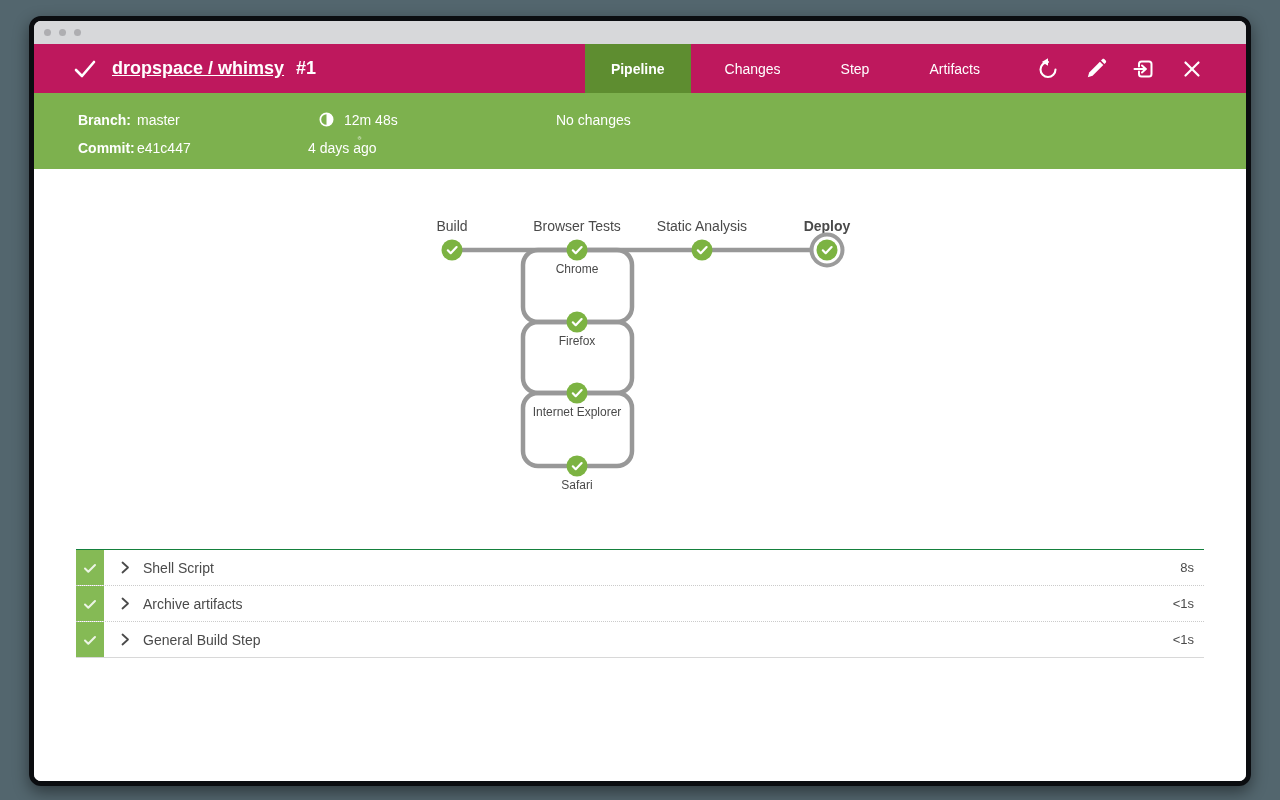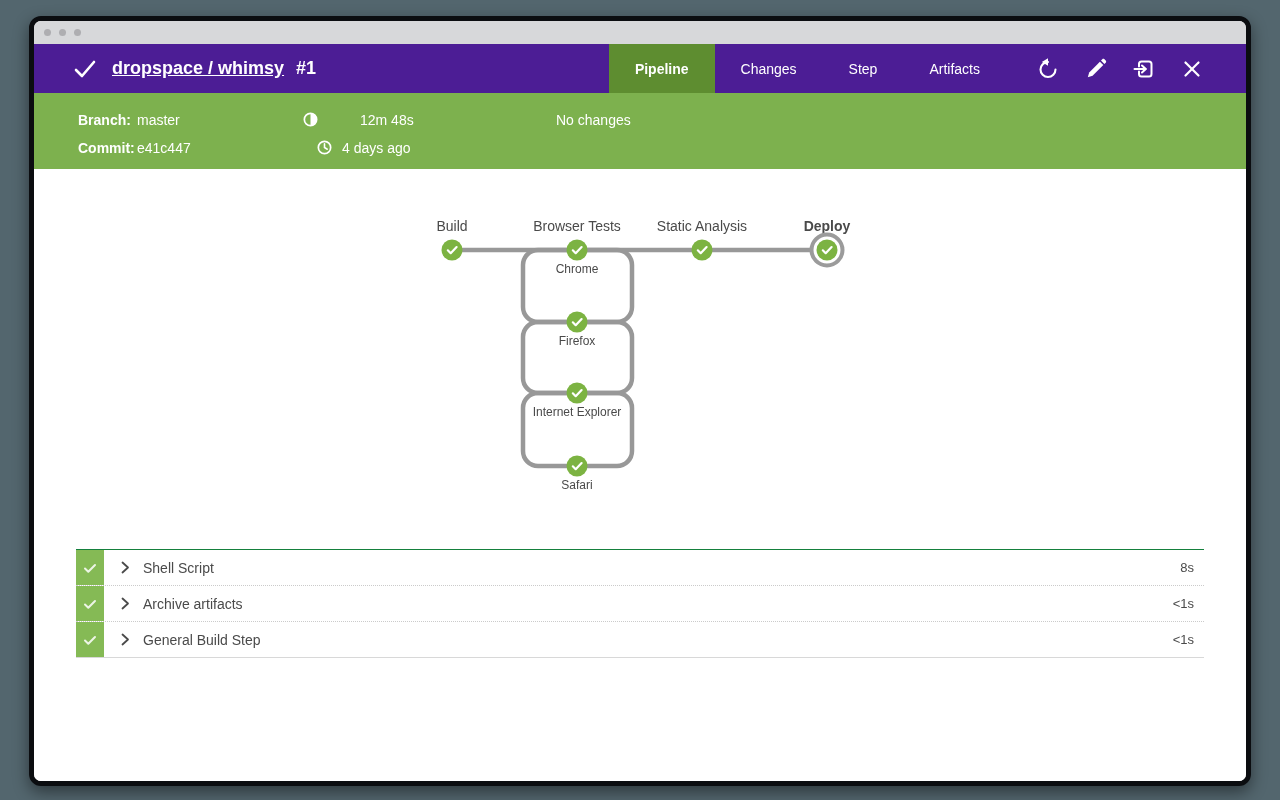--- a/index.html
+++ b/index.html
@@ -20,28 +20,28 @@
   }
   
   .titlebar {
     height:23px; background:#D7D8DA;
     display:flex; align-items:center;
     padding-left:10px; gap:8px;
   }
   .dot { width:7px; height:7px; border-radius:50%; background:#AEAEB1; }
   
   .appheader {
-    height:49px; background:#4c1d95; color:#fff;
+    height:49px; background:#be185d; color:#fff;
     display:flex; align-items:stretch;
   }
   .result-check { align-self:center; margin-left:38px; width:26px; height:26px; }
   .run-title { align-self:center; margin-left:14px; font-size:18px; white-space:nowrap; }
   .run-title .link { font-weight:bold; text-decoration:underline; cursor:pointer; }
   .run-title .num { font-weight:bold; margin-left:7px; text-decoration:none; }
-  .tabs { margin-left:auto; display:flex; align-items:stretch; }
+  .tabs { margin-left:auto; display:flex; align-items:stretch;gap:8px; }
   .tab {
     display:flex; align-items:center; padding:0 26px;
     font-size:14px; color:#fff; cursor:pointer; white-space:nowrap;
   }
   .tab.active { background:#5E8D30; font-weight:bold; }
   .hdr-icons { display:flex; align-items:center; gap:24px; margin:0 42px 0 30px; }
   .hdr-icon { width:24px; height:24px; cursor:pointer; display:block; }
   
   .subheader {
     height:76px; background:#7DB14E; color:#fff;
@@ -128,28 +128,28 @@
 
   <div class="subheader">
     <div class="sh-item" style="left:44px; top:15px;">
       <span class="sh-label">Branch:</span>
       <span>master</span>
     </div>
     <div class="sh-item" style="left:44px; top:43px;">
       <span class="sh-label">Commit:</span>
       <span>e41c447</span>
     </div>
-    <div class="sh-item" style="left:268px; top:15px;gap:32px;">
+    <div class="sh-item" style="left:284px; top:15px;">
       <svg class="sh-icon" viewBox="0 0 16 16">
         <circle cx="8" cy="8" r="5.8" fill="none" stroke="#fff" stroke-width="1.6"></circle>
         <path d="M8 2.2 A5.8 5.8 0 0 1 8 13.8 Z" fill="#fff"></path>
       </svg>
       <span>12m 48s</span>
     </div>
-    <div class="sh-item" style="left:282px; top:43px;">
+    <div class="sh-item" style="left:274px; top:43px;flex-direction:column;">
       <svg class="sh-icon" viewBox="0 0 16 16">
         <circle cx="8" cy="8" r="5.8" fill="none" stroke="#fff" stroke-width="1.6"></circle>
         <polyline points="8,4.5 8,8 10.6,9.6" fill="none" stroke="#fff" stroke-width="1.5" stroke-linecap="round"></polyline>
       </svg>
       <span>4 days ago</span>
     </div>
     <div class="sh-item" style="left:522px; top:15px;">
       <span>No changes</span>
     </div>
   </div>

